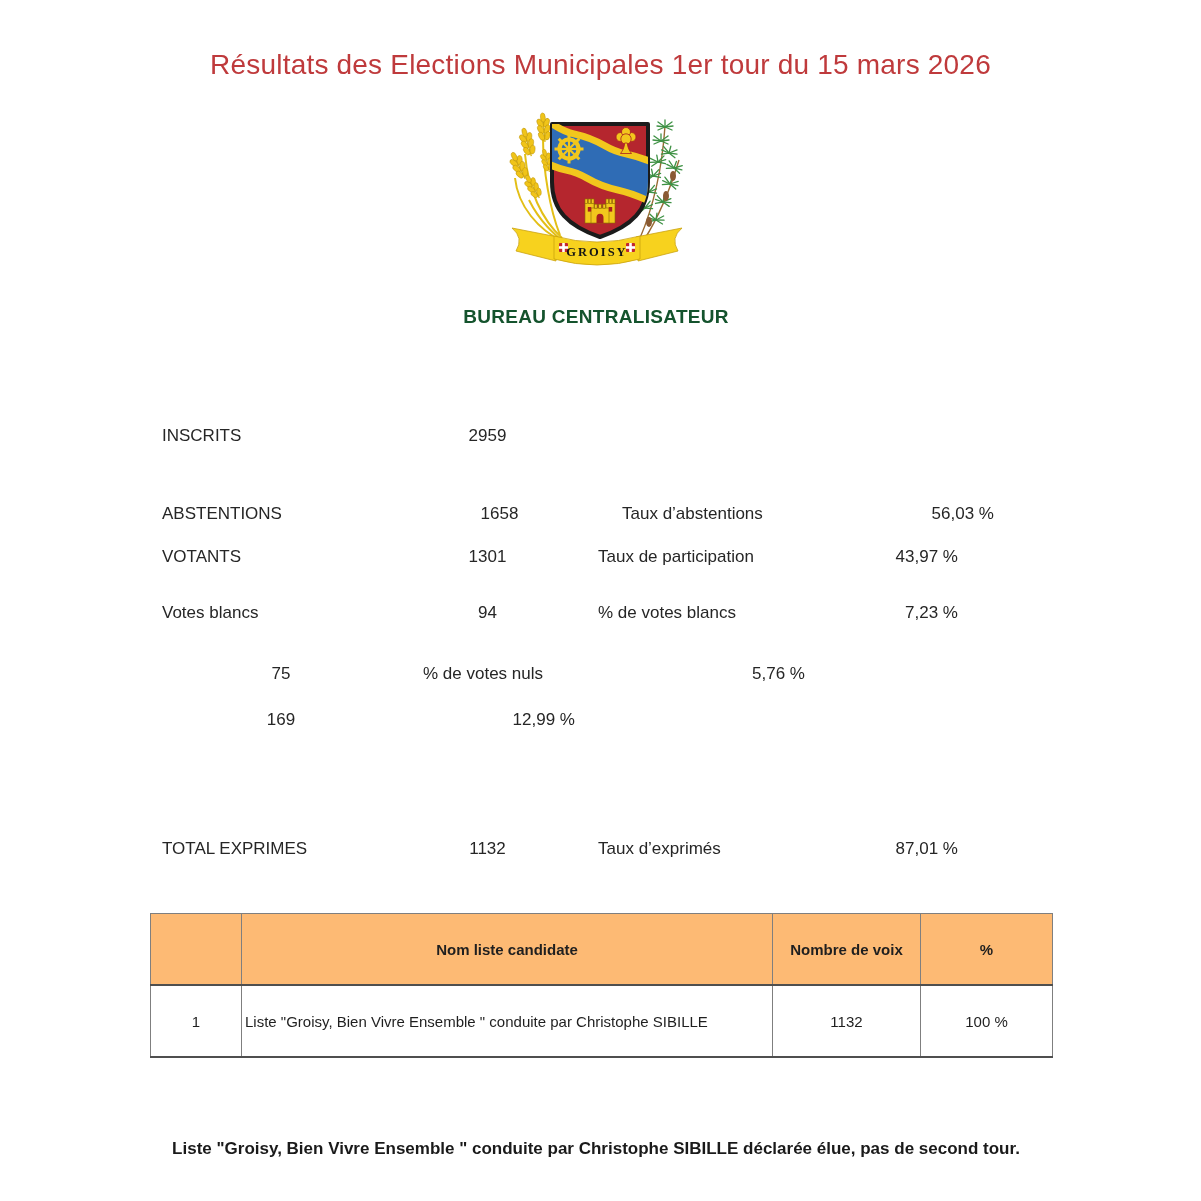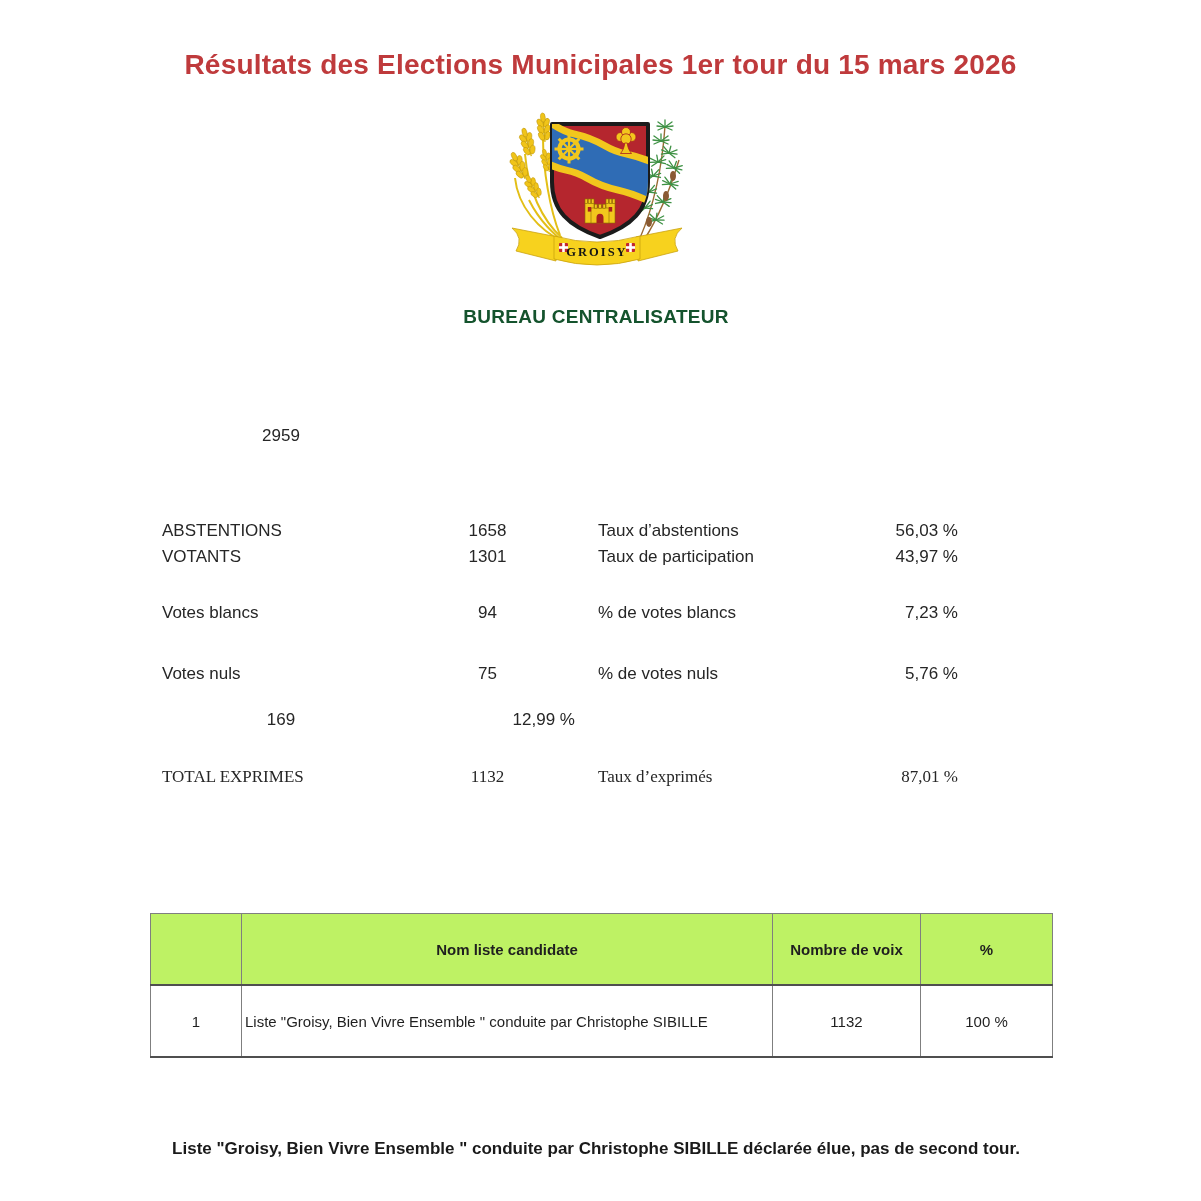--- a/index.html
+++ b/index.html
@@ -3,47 +3,47 @@
 <meta charset="utf-8">
 <style>
   html,body{margin:0;padding:0;}
   body{
     width:1201px;height:1201px;position:relative;background:#ffffff;
     font-family:"Liberation Sans","DejaVu Sans",sans-serif;color:#262626;
     overflow:hidden;
   }
   .doc-title{
     position:absolute;top:49px;left:0;width:1201px;text-align:center;
-    font-size:28px;font-weight:700;color:#bf3a3c;letter-spacing:.2px;
+    font-size:28px;font-weight:400;color:#bf3a3c;letter-spacing:.2px;
   }
   .crest-wrap{position:absolute;top:110px;left:502px;width:190px;height:165px;}
   .section-heading{
     position:absolute;top:306px;left:0;width:1192px;text-align:center;
     font-size:19px;font-weight:700;color:#14532d;letter-spacing:.3px;
   }
   .stat-row{
     position:absolute;left:162px;width:796px;display:grid;
     grid-template-columns:238px 175px 230px 153px;align-items:center;
     font-size:17px;line-height:25px;color:#262626;
   }
   .stat-label{text-align:left;}
   .stat-label .wrap{display:inline-block;width:182px;}
   .stat-value{text-align:center;}
   .stat-pct-label{padding-left:23px;}
   .stat-pct-label .wrap{display:inline-block;width:202px;}
   .stat-pct-value{text-align:right;}
-  .r1{top:423px;} .r2{top:518px;} .r3{top:544px;} .r4{top:600px;}
-  .r5{top:661px;} .r6{top:694px;height:50px;} .r7{top:764px;font-family:Liberation Serif, serif;}
+  .r1{top:423px;} .r2{top:501px;gap:12px;} .r3{top:544px;} .r4{top:600px;}
+  .r5{top:661px;} .r6{top:694px;height:50px;} .r7{top:836px;}
   table.results-table{
     position:absolute;left:150px;top:913px;width:890px;
     border-collapse:collapse;table-layout:fixed;font-size:15px;color:#1f1f1f;
   }
   .results-table th,.results-table td{border:1px solid #7f7f7f;overflow:hidden;}
   .results-table thead th{
-    background:#bef264;height:68px;font-weight:700;text-align:center;
+    background:#fdba74;height:68px;font-weight:700;text-align:center;
     border-bottom:2px solid #4f4f4f;
   }
   .results-table tbody td{height:68px;background:#ffffff;border-bottom:2px solid #4f4f4f;}
   .results-table .c-rank{width:88px;text-align:center;}
   .results-table .c-name{width:528px;}
   .results-table td.c-name{text-align:left;padding-left:3px;}
   .results-table .c-votes{width:145px;text-align:center;}
   .results-table .c-pct{width:129px;text-align:center;}
   .footer-note{
     position:absolute;top:1139px;left:0;width:1192px;text-align:center;
@@ -184,20 +184,21 @@
       <rect x="127.2" y="133" width="2.6" height="9" fill="#ffffff"></rect>
       <rect x="124" y="136.2" width="9" height="2.6" fill="#ffffff"></rect>
     </g>
     <text x="95" y="146" text-anchor="middle" font-family="Liberation Serif, serif" font-size="12.5" font-weight="bold" fill="#151515" style="letter-spacing:2px">GROISY</text>
   </svg>
 </div>
 
 <div class="section-heading">BUREAU CENTRALISATEUR</div>
 
 <div class="stat-row r1">
+  <div class="stat-label">INSCRITS</div>
   <div class="stat-value">2959</div>
   <div class="stat-pct-label"></div>
   <div class="stat-pct-value"></div>
 </div>
 <div class="stat-row r2">
   <div class="stat-label">ABSTENTIONS</div>
   <div class="stat-value">1658</div>
   <div class="stat-pct-label">Taux d’abstentions</div>
   <div class="stat-pct-value">56,03 %</div>
 </div>
@@ -207,21 +208,20 @@
   <div class="stat-pct-label">Taux de participation</div>
   <div class="stat-pct-value">43,97 %</div>
 </div>
 <div class="stat-row r4">
   <div class="stat-label">Votes blancs</div>
   <div class="stat-value">94</div>
   <div class="stat-pct-label">% de votes blancs</div>
   <div class="stat-pct-value">7,23 %</div>
 </div>
 <div class="stat-row r5">
-  <div class="stat-label">Votes nuls</div>
   <div class="stat-value">75</div>
   <div class="stat-pct-label">% de votes nuls</div>
   <div class="stat-pct-value">5,76 %</div>
 </div>
 <div class="stat-row r6">
   <div class="stat-value">169</div>
   <div class="stat-pct-value">12,99 %</div>
 </div>
 <div class="stat-row r7">
   <div class="stat-label">TOTAL EXPRIMES</div>

